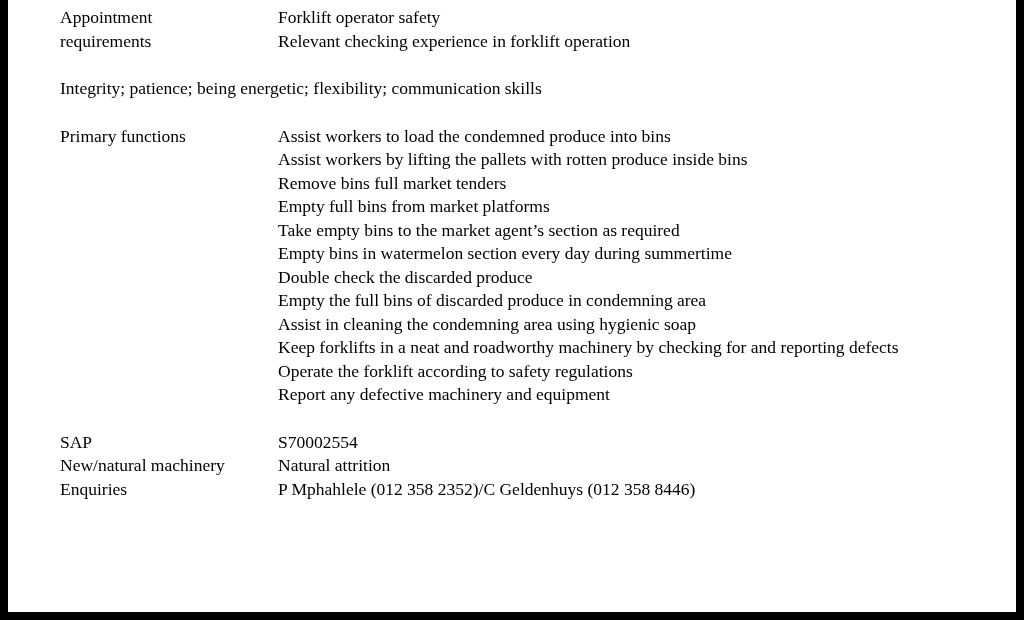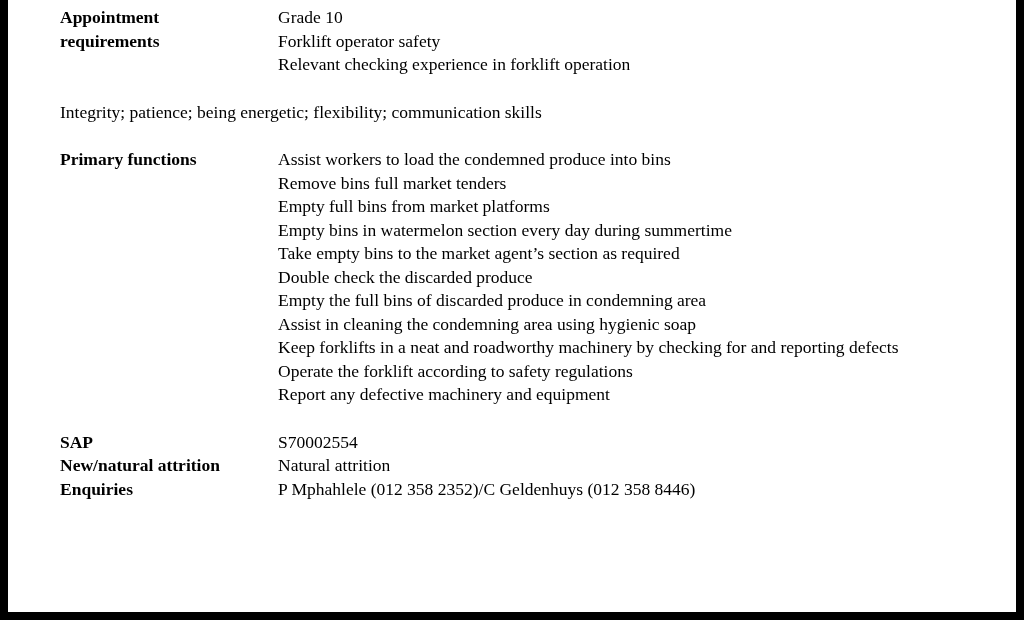--- a/index.html
+++ b/index.html
@@ -30,21 +30,21 @@
     line-height: 23.5px;
     color: #000000;
   }
   .row {
     display: flex;
     align-items: flex-start;
   }
   .label {
     width: 218px;
     flex: 0 0 218px;
-    font-weight: bold;
+    font-weight: normal;
   }
   .value {
     flex: 1 1 auto;
   }
   .line {
     display: block;
     white-space: pre-wrap;
   }
   .gap-lg { height: 24px; }
   .gap-md { height: 24px; }
@@ -52,64 +52,64 @@
 </head>
 <body>
 
 <div class="page">
   <div class="doc">
 
     <div class="row">
       <div class="label line">Appointment
 requirements</div>
       <div class="value">
-        <span class="line">Grade 10</span>
         <span class="line">Forklift operator safety</span>
         <span class="line">Relevant checking experience in forklift operation</span>
       </div>
     </div>
 
     <div class="gap-md"></div>
 
     <div class="row">
       <div class="value">
         <span class="line">Integrity; patience; being energetic; flexibility; communication skills</span>
       </div>
     </div>
 
     <div class="gap-lg"></div>
 
     <div class="row">
       <div class="label line">Primary functions</div>
       <div class="value">
         <span class="line">Assist workers to load the condemned produce into bins</span>
+        <span class="line">Assist workers by lifting the pallets with rotten produce inside bins</span>
         <span class="line">Remove bins full market tenders</span>
         <span class="line">Empty full bins from market platforms</span>
+        <span class="line">Take empty bins to the market agent’s section as required</span>
         <span class="line">Empty bins in watermelon section every day during summertime</span>
-        <span class="line">Take empty bins to the market agent’s section as required</span>
         <span class="line">Double check the discarded produce</span>
         <span class="line">Empty the full bins of discarded produce in condemning area</span>
         <span class="line">Assist in cleaning the condemning area using hygienic soap</span>
         <span class="line">Keep forklifts in a neat and roadworthy machinery by checking for and reporting defects</span>
         <span class="line">Operate the forklift according to safety regulations</span>
         <span class="line">Report any defective machinery and equipment</span>
       </div>
     </div>
 
     <div class="gap-lg"></div>
 
     <div class="row">
       <div class="label line">SAP</div>
       <div class="value">
         <span class="line">S70002554</span>
       </div>
     </div>
 
     <div class="row">
-      <div class="label line">New/natural attrition</div>
+      <div class="label line">New/natural machinery</div>
       <div class="value">
         <span class="line">Natural attrition</span>
       </div>
     </div>
 
     <div class="row">
       <div class="label line">Enquiries</div>
       <div class="value">
         <span class="line">P Mphahlele (012 358 2352)/C Geldenhuys (012 358 8446)</span>
       </div>

